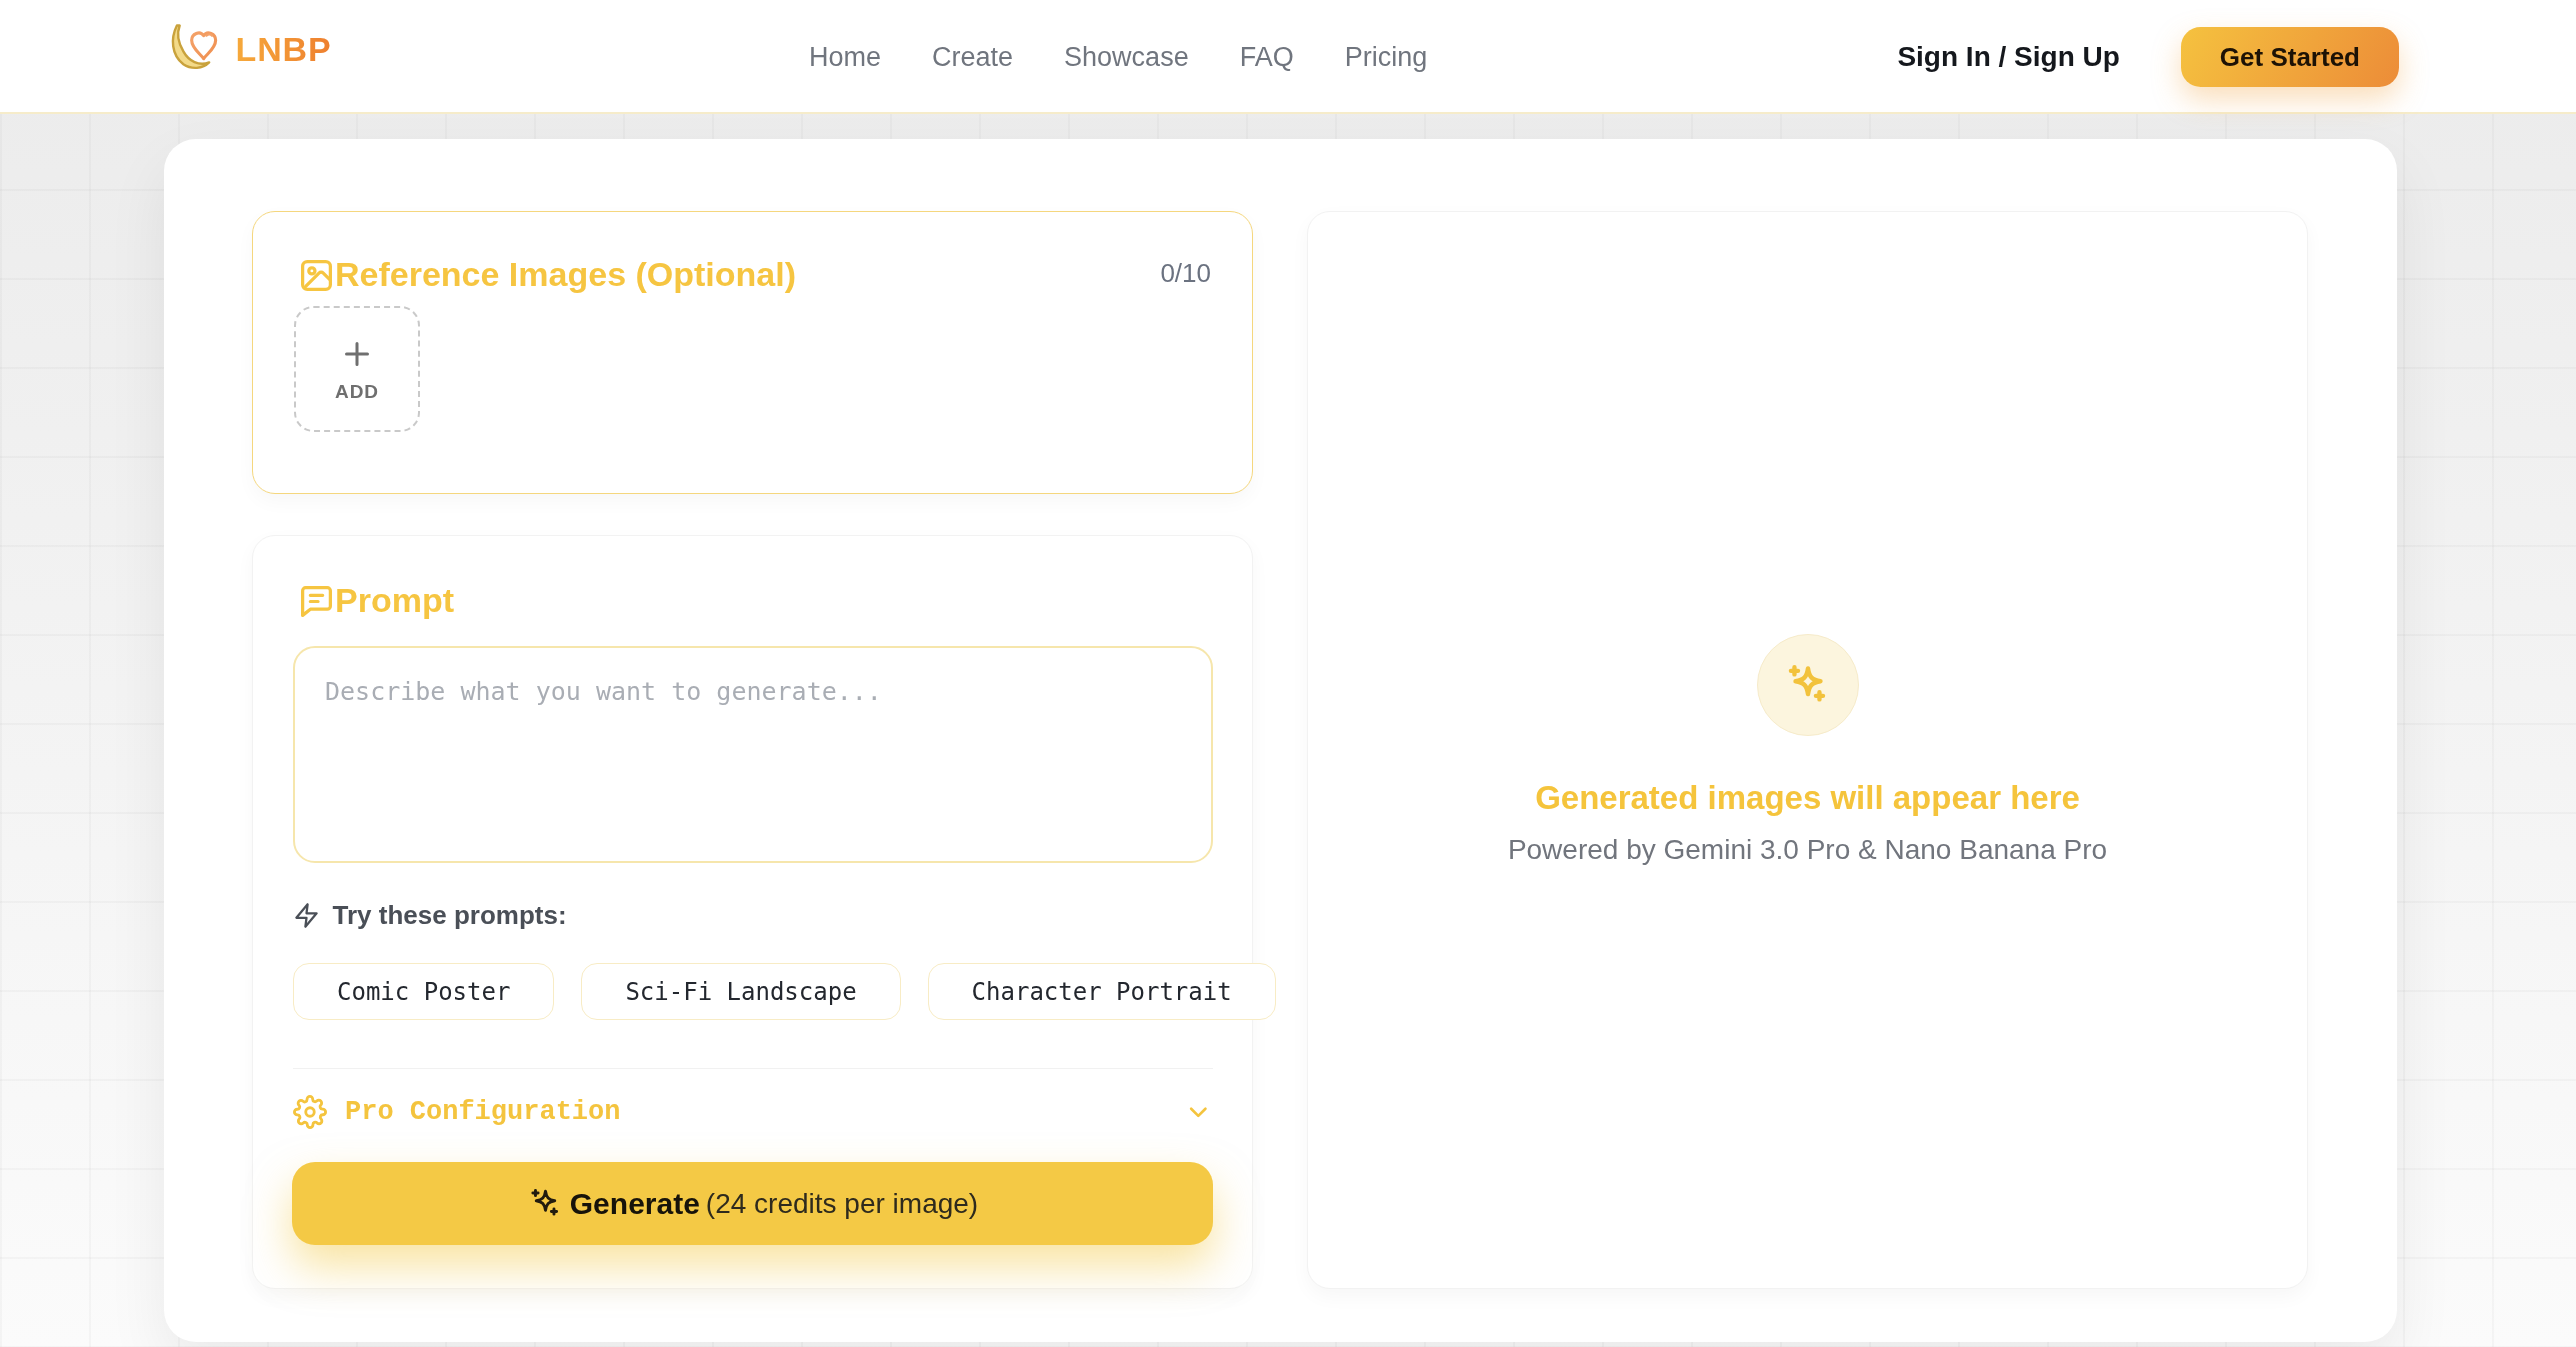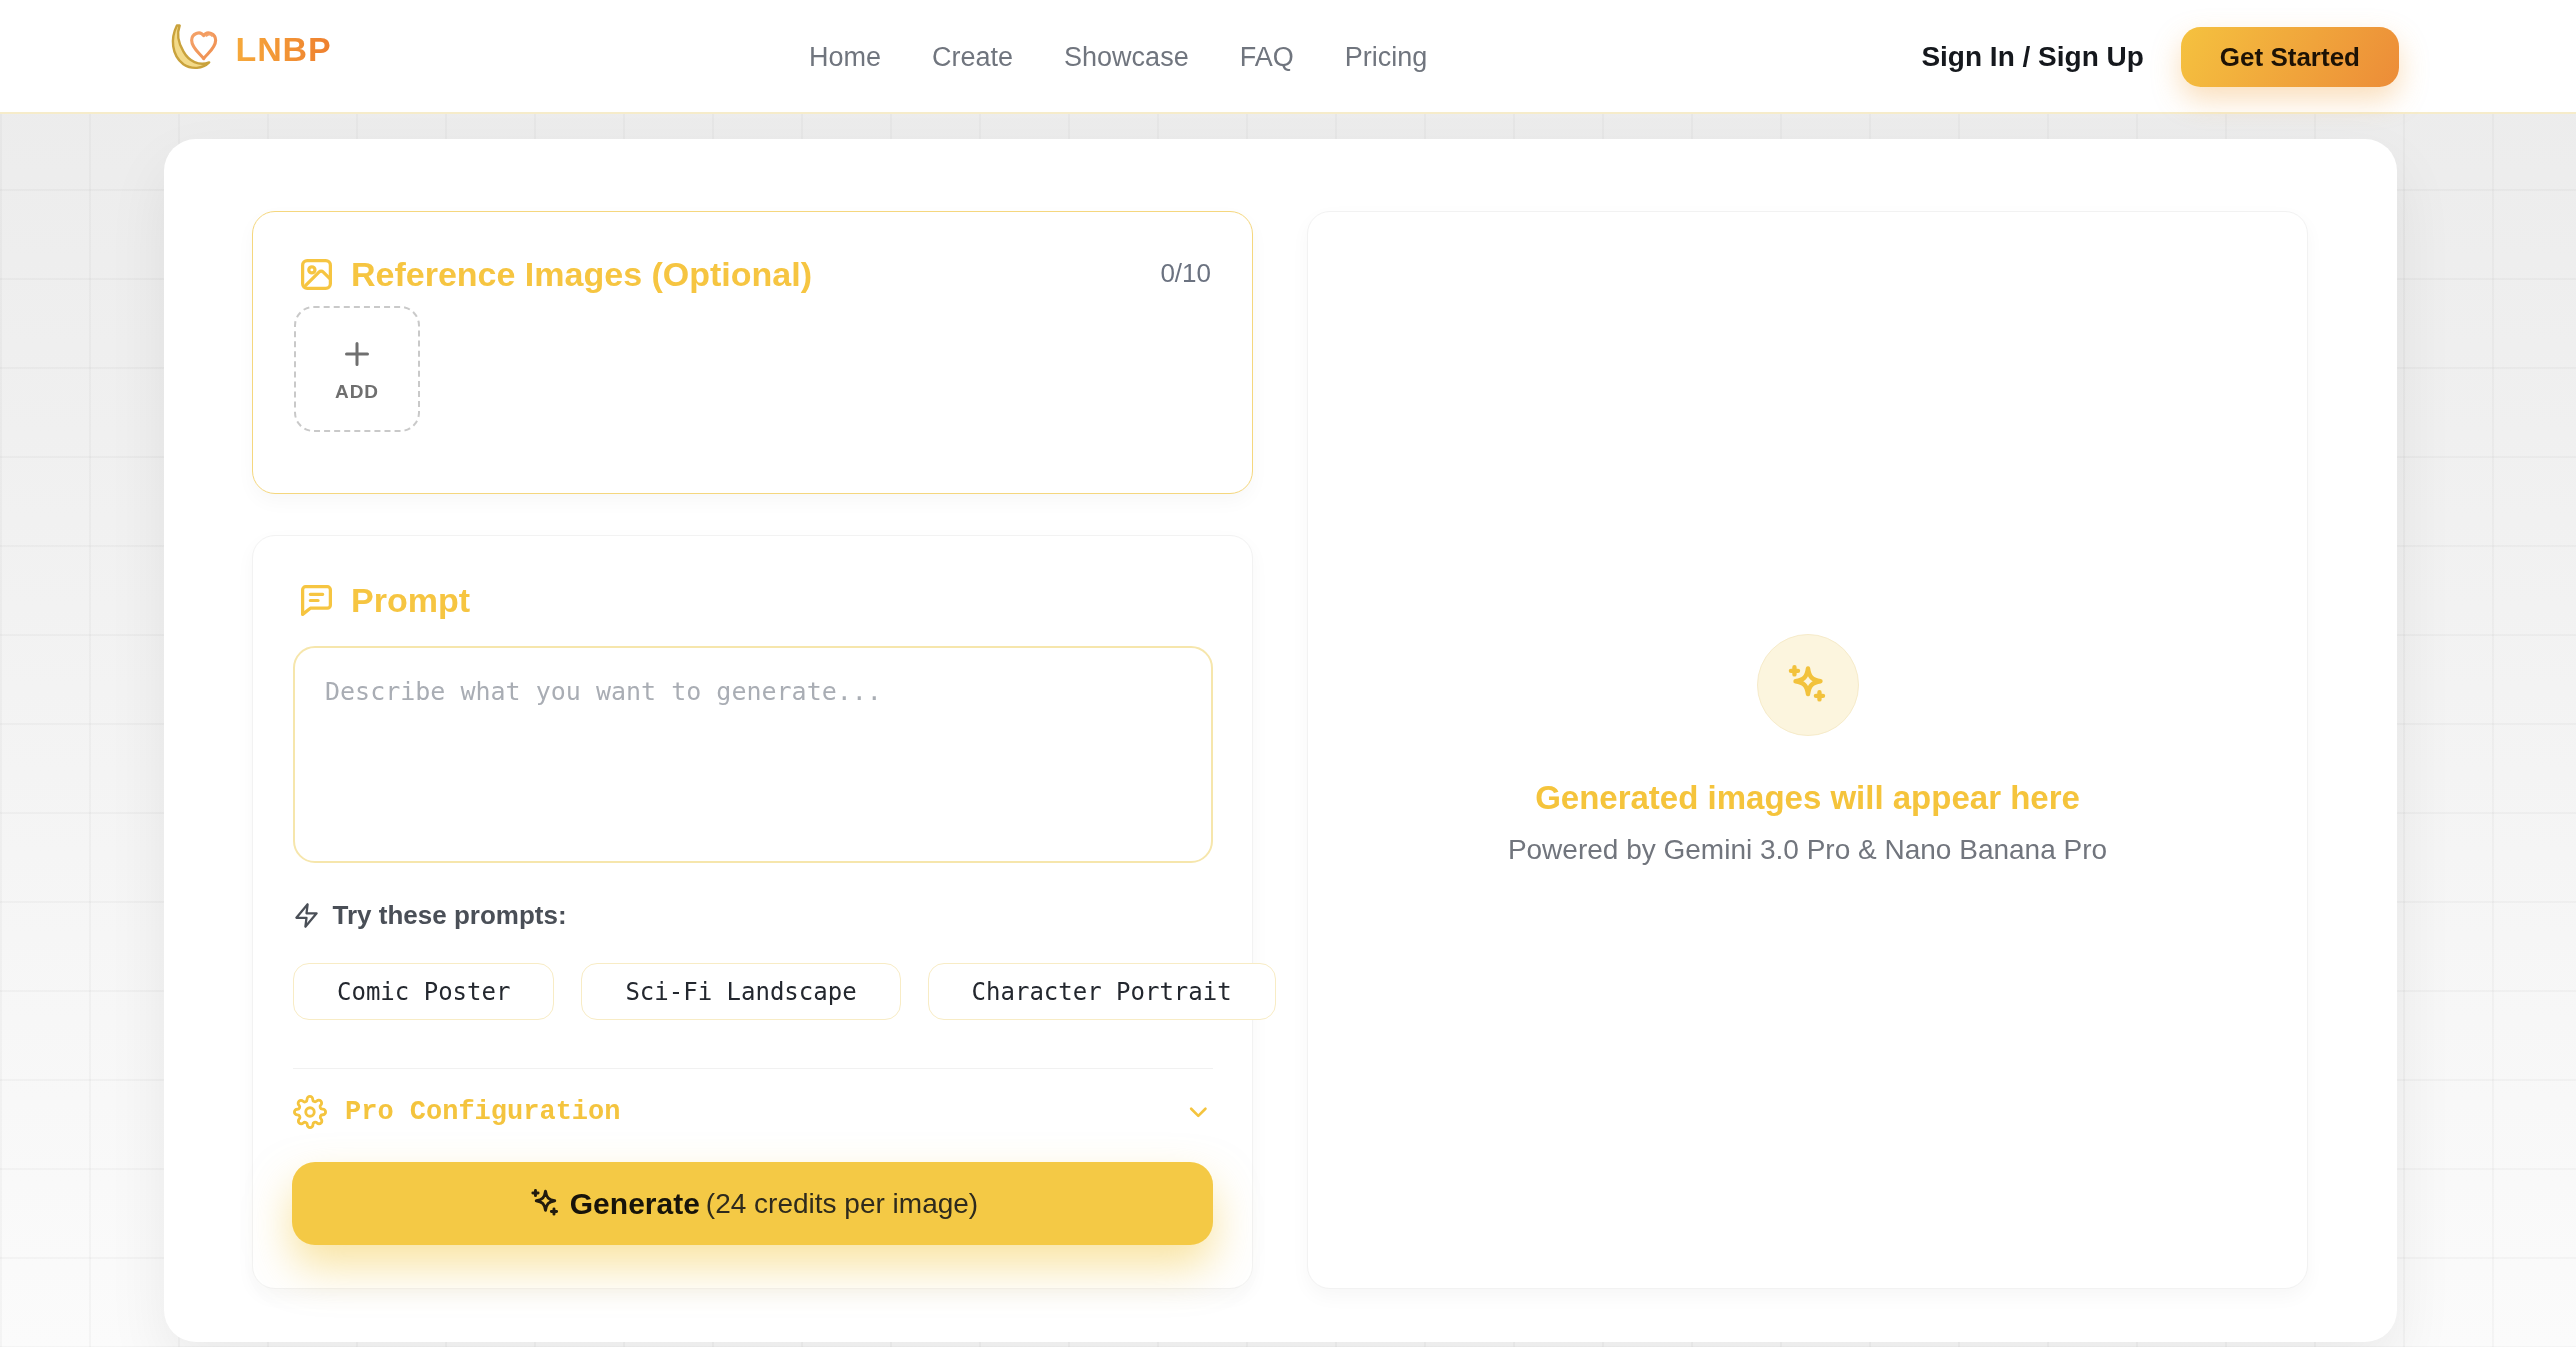--- a/index.html
+++ b/index.html
@@ -30,20 +30,21 @@
   .nav-links { position:absolute; left:809px; top:0; height:114px; display:flex; align-items:center; gap:51px; }
   .nav-link { font-size:27px; font-weight:500; color:#70757e; cursor:pointer; white-space:nowrap; }
   .nav-right { position:absolute; right:177px; top:0; height:114px; display:flex; align-items:center; gap:37px; }
   .signin { font-size:28px; font-weight:600; color:#15181d; cursor:pointer; white-space:nowrap; }
   .get-started {
     height:60px; padding:0 39px; border:none; border-radius:19.6px;
     background:linear-gradient(120deg,#f5c23f,#ec8c38);
     font-family:"Liberation Sans", sans-serif;
     font-size:26px; font-weight:800; color:#1d1205; cursor:pointer;
     box-shadow:0 12.5px 28.6px rgba(240,160,60,0.35);
+    margin-left:24px;
   }
 
   
   .main-panel {
     position:absolute; left:164px; top:139px; width:2233px; height:1203px;
     background:#ffffff; border-radius:32px;
     box-shadow:0 27px 62px rgba(0,0,0,0.07);
   }
 
   .card { position:absolute; background:#ffffff; border-radius:23px; }
@@ -57,21 +58,21 @@
     border:1.8px solid #f2f2f2;
     box-shadow:0 7.1px 19.6px rgba(0,0,0,0.035);
   }
   .card-preview {
     left:1143px; top:72px; width:1001px; height:1078px;
     border:1.8px solid #f2f2f2;
     box-shadow:0 7.1px 19.6px rgba(0,0,0,0.035);
     display:flex; flex-direction:column; align-items:center; justify-content:center;
   }
 
-  .section-head { position:absolute; display:flex; align-items:center; gap:16px; }
+  .section-head { position:absolute; display:flex; align-items:flex-end; }
   .section-title { font-size:34px; font-weight:800; color:#f6c541; white-space:nowrap; }
   .counter { position:absolute; right:41px; top:46px; font-size:26px; font-weight:500; color:#6b7280; }
 
   .add-tile {
     position:absolute; left:41px; top:94px; width:126px; height:126px;
     border:2.7px dashed #c9c9c9; border-radius:19.6px; background:#ffffff;
     display:flex; flex-direction:column; align-items:center; justify-content:center; gap:9px;
     cursor:pointer;
   }
   .add-label { font-size:19px; font-weight:700; color:#6f6f6f; letter-spacing:0.9px; }

